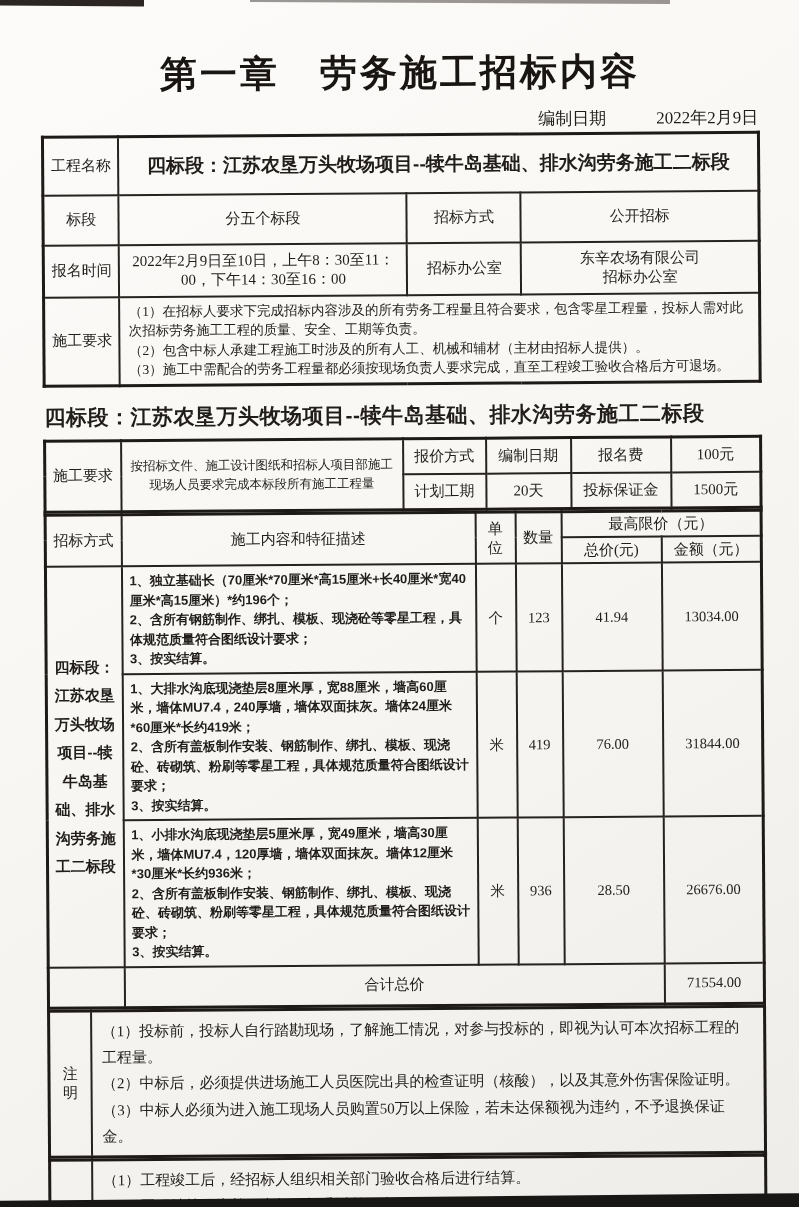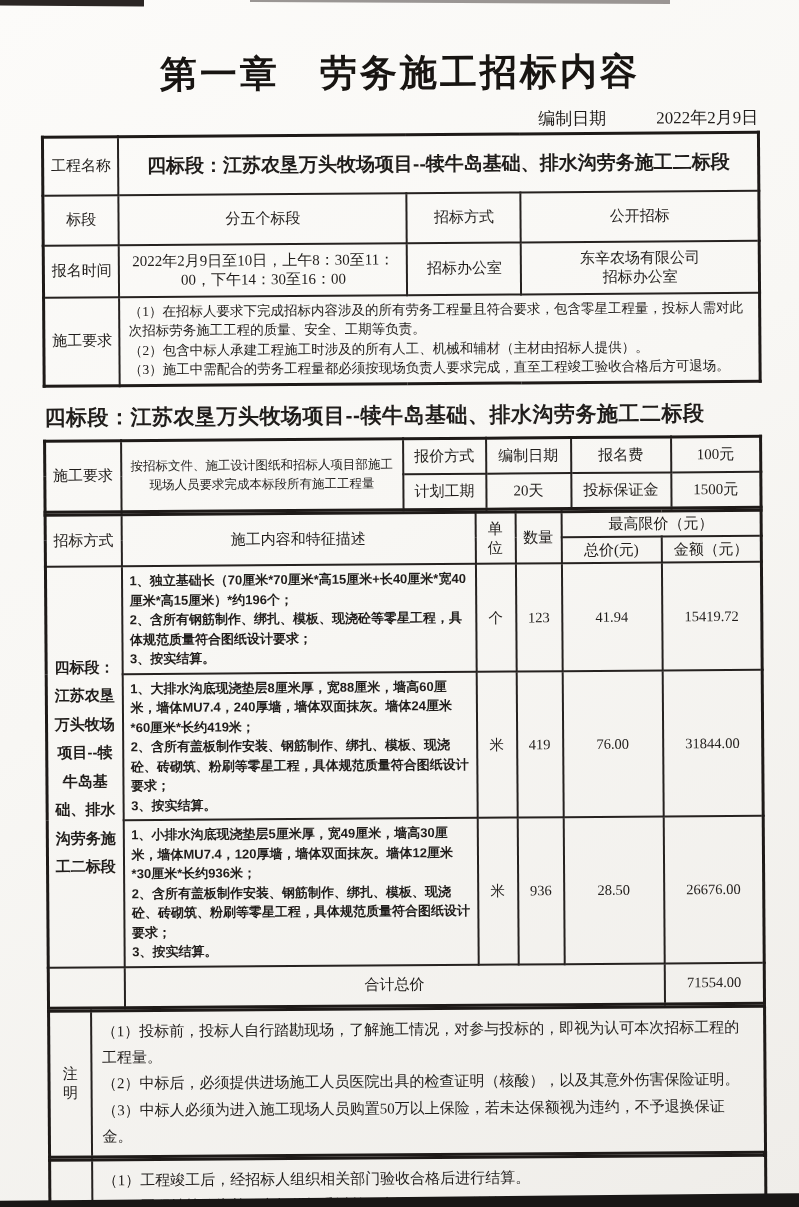--- a/index.html
+++ b/index.html
@@ -152,21 +152,21 @@
       <th>金额（元）</th>
     </tr>
     <tr style="height:104px;">
       <td rowspan="3" class="boldcell projcol">四标段：江苏农垦万头牧场项目--犊牛岛基础、排水沟劳务施工二标段</td>
       <td class="desc pre boldcell">1、独立基础长（70厘米*70厘米*高15厘米+长40厘米*宽40厘米*高15厘米）*约196个；
 2、含所有钢筋制作、绑扎、模板、现浇砼等零星工程，具体规范质量符合图纸设计要求；
 3、按实结算。</td>
       <td class="num">个</td>
       <td class="num">123</td>
       <td class="num">41.94</td>
-      <td class="num">15419.72</td>
+      <td class="num">13034.00</td>
     </tr>
     <tr style="height:122px;">
       <td class="desc pre boldcell">1、大排水沟底现浇垫层8厘米厚，宽88厘米，墙高60厘米，墙体MU7.4，240厚墙，墙体双面抹灰。墙体24厘米*60厘米*长约419米；
 2、含所有盖板制作安装、钢筋制作、绑扎、模板、现浇砼、砖砌筑、粉刷等零星工程，具体规范质量符合图纸设计要求；
 3、按实结算。</td>
       <td class="num">米</td>
       <td class="num">419</td>
       <td class="num">76.00</td>
       <td class="num">31844.00</td>
     </tr>

